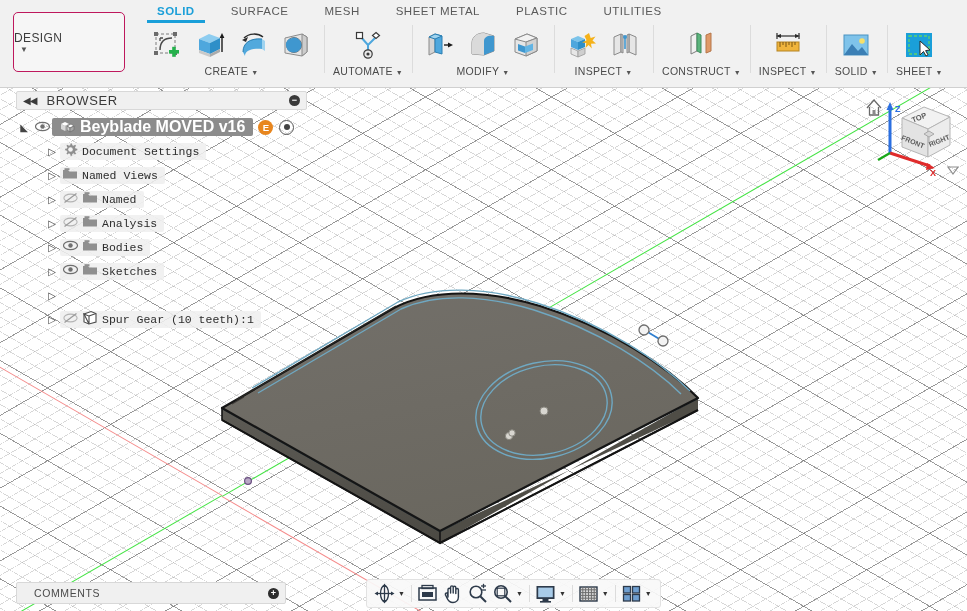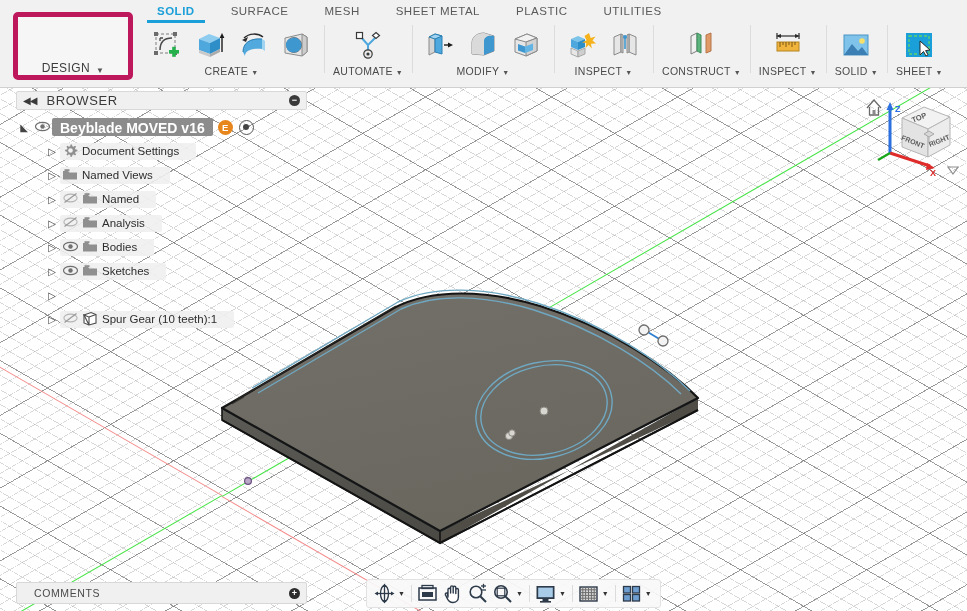--- a/index.html
+++ b/index.html
@@ -38,23 +38,23 @@
   #model{position:absolute;left:0;top:0;width:967px;height:523px;pointer-events:none;}
 
   
   #ribbon{
     position:absolute;left:0;top:0;width:967px;height:88px;
     background:#f1f1f1;border-bottom:1px solid #d0d0d0;
     box-sizing:border-box;
   }
   #design-btn{
     position:absolute;left:13px;top:12px;width:110px;height:58px;
-    border:5px solid #be185d;border-radius:5px;background:#f6f6f6;
-    display:flex;align-items:flex-end;justify-content:center;
-    font-size:12px;color:#3c3c3c;letter-spacing:.4px;cursor:pointer;
+    border:1px solid #be185d;border-radius:5px;background:#f6f6f6;
+    display:flex;align-items:flex-start;justify-content:center;
+    font-size:12px;color:#3c3c3c;letter-spacing:.4px;cursor:pointer;flex-direction:column;
   }
   #design-btn .caret{margin-left:6px;font-size:8px;color:#555;}
 
   #tabs{position:absolute;left:139px;top:3px;height:22px;display:flex;align-items:flex-start;}
   .tab{
     font-size:11.5px;color:#5a5a5a;letter-spacing:.5px;padding:0 18px;
     line-height:17px;cursor:pointer;position:relative;white-space:nowrap;
   }
   .tab.active{color:#1a9fd9;font-weight:bold;}
   .tab.active::after{
@@ -82,44 +82,44 @@
   #browser-header .collapse{font-size:10px;color:#3a3a3a;margin-left:6px;letter-spacing:-1px;cursor:pointer;}
   #browser-header .title{font-size:13px;color:#3a3a3a;margin-left:10px;letter-spacing:.6px;}
   #browser-header .minus{
     margin-left:auto;margin-right:6px;width:11px;height:11px;border-radius:50%;
     background:#3a3a3a;color:#fff;font-size:9px;line-height:10px;text-align:center;cursor:pointer;font-weight:bold;
   }
   #tree{position:absolute;left:16px;top:115px;width:291px;}
   .trow{height:24px;display:flex;align-items:center;font-size:11.5px;color:#2d2d2d;white-space:nowrap;}
   .trow .chip{
     display:inline-flex;align-items:center;height:17px;background:rgba(239,239,239,.88);
-    border-radius:2px;padding-right:17px;
+    border-radius:2px;padding-right:7px;font-family:Liberation Mono, monospace;
   }
   .arrow{width:16px;text-align:center;font-size:10px;color:#444;cursor:pointer;flex:none;}
   .eye{width:20px;text-align:center;flex:none;cursor:pointer;}
   .ficon{width:20px;text-align:center;flex:none;}
   .tlabel{margin-left:2px;}
   .root-row .rootchip{
     display:inline-flex;align-items:center;height:18px;background:#8c8c8c;border-radius:2px;
-    padding:0 8px;color:#fff;font-weight:bold;font-size:14px;flex-direction:column;
+    padding:0 8px;color:#fff;font-weight:bold;font-size:16px;
   }
   .badge-e{
     width:15px;height:15px;border-radius:50%;background:#e8861e;color:#fff;
     font-size:9.5px;font-weight:bold;display:inline-flex;align-items:center;justify-content:center;
     margin-left:5px;flex:none;cursor:pointer;
   }
   .radio-dot{
     width:13px;height:13px;border-radius:50%;border:1.5px solid #555;margin-left:6px;
     display:inline-flex;align-items:center;justify-content:center;flex:none;cursor:pointer;
   }
   .radio-dot i{width:6px;height:6px;border-radius:50%;background:#444;display:block;}
 
   
   #comments{
-    position:absolute;left:16px;top:582px;width:291px;height:22px;
+    position:absolute;left:16px;top:582px;width:270px;height:22px;
     background:#f0f0f0;border:1px solid #d8d8d8;box-sizing:border-box;border-radius:2px;
     display:flex;align-items:center;
   }
   #comments .title{font-size:10.5px;color:#4a4a4a;margin-left:17px;letter-spacing:.6px;}
   #comments .plus{
     margin-left:auto;margin-right:6px;width:11px;height:11px;border-radius:50%;
     background:#2d2d2d;color:#fff;font-size:9px;line-height:10.5px;text-align:center;cursor:pointer;font-weight:bold;
   }
 
   

